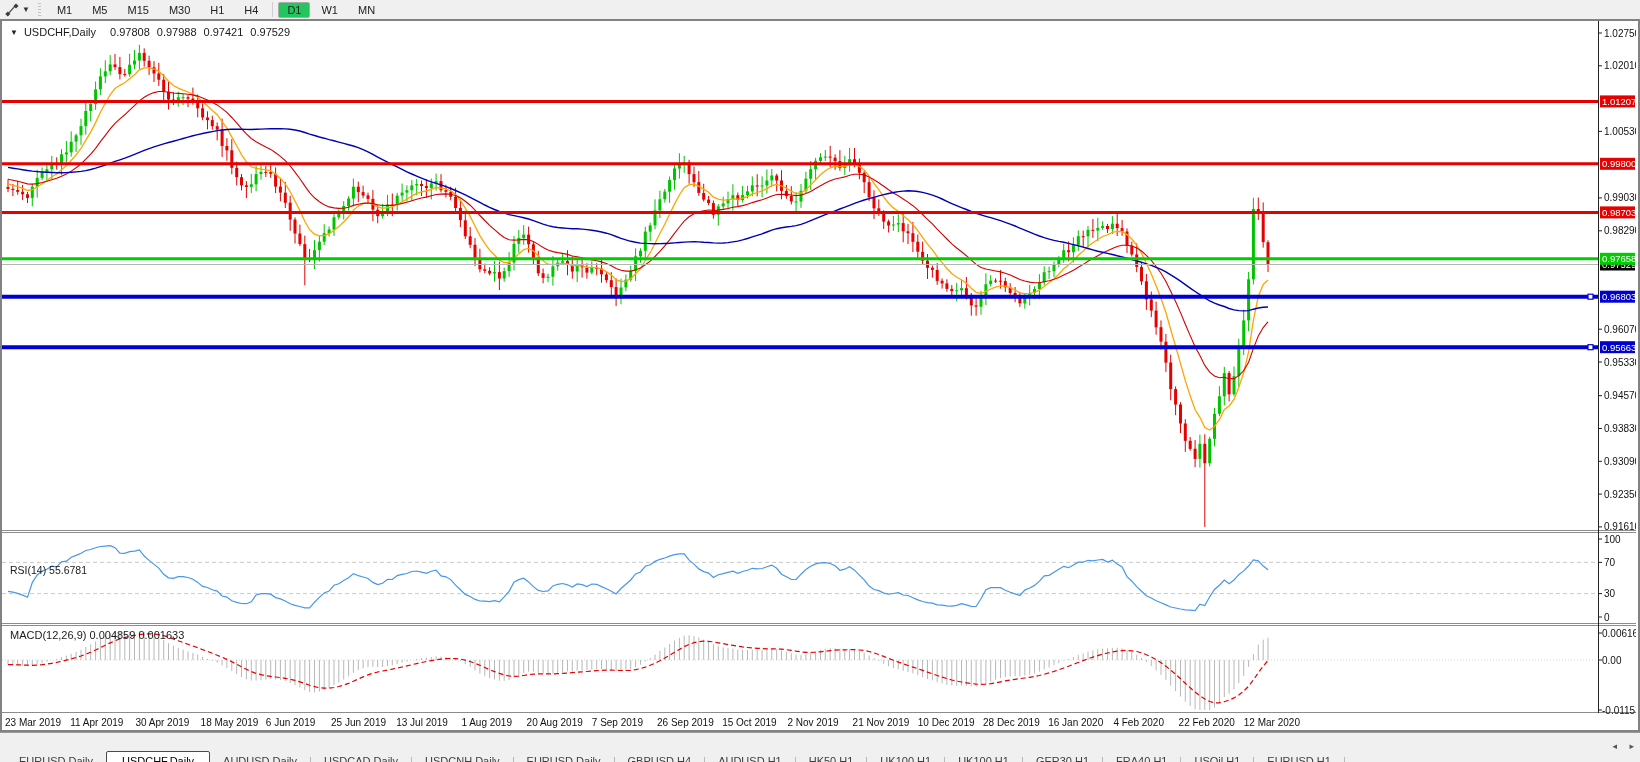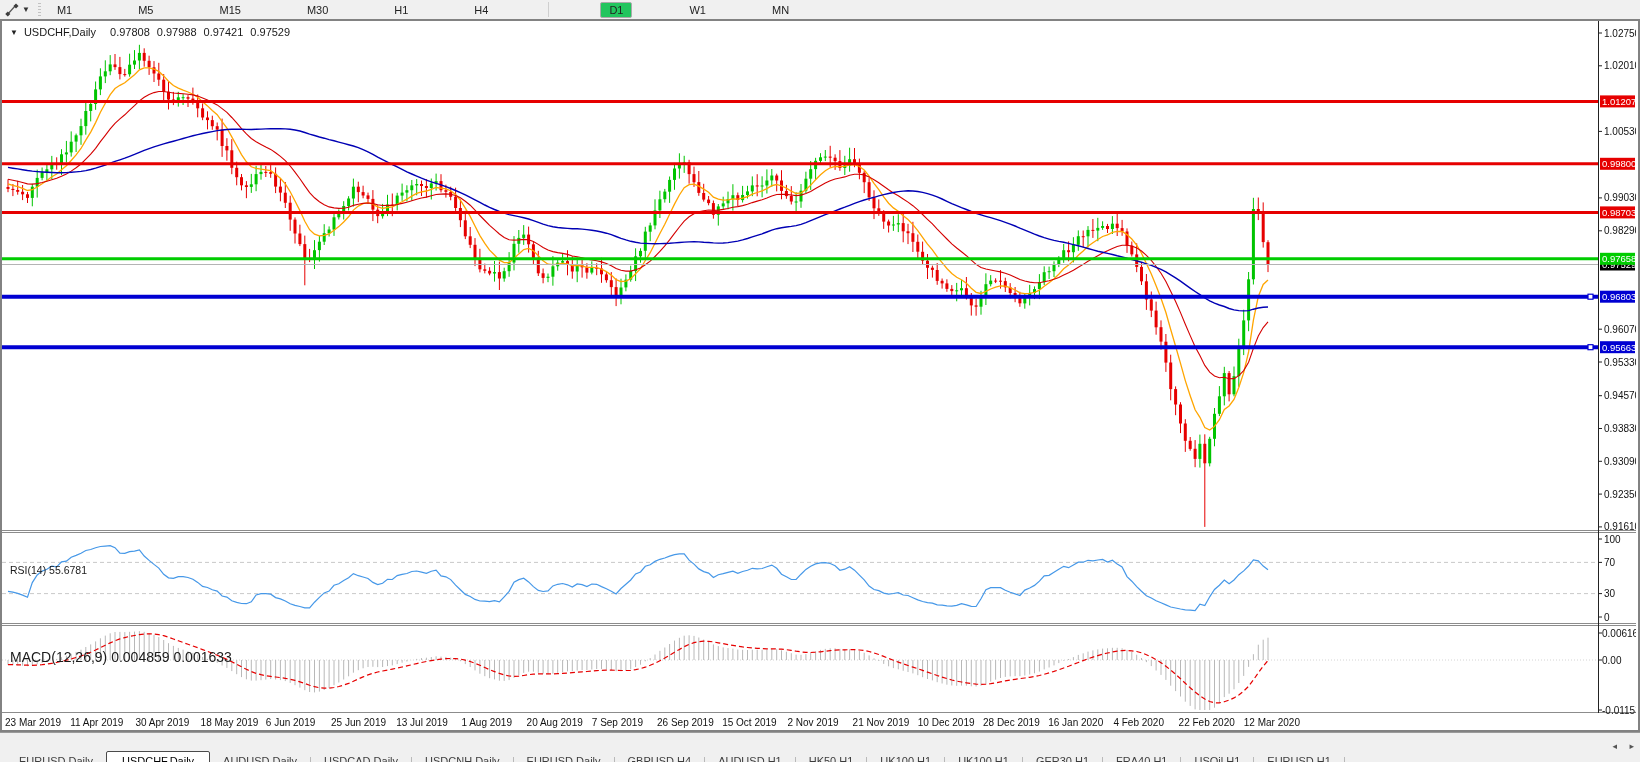--- a/index.html
+++ b/index.html
@@ -5,35 +5,35 @@
   html,body{margin:0;padding:0;background:#f0f0f0;}
   .app{position:relative;width:1640px;height:762px;overflow:hidden;
        font-family:"Liberation Sans",sans-serif;background:#f0f0f0;}
   
   .toolbar{position:absolute;left:0;top:0;width:1640px;height:19px;background:#f0f0f0;
            border-bottom:1px solid #e3e3e3;display:flex;align-items:center;}
   .tb-icon{width:20px;height:16px;margin-left:2px;display:flex;align-items:center;justify-content:center;cursor:pointer;}
   .tb-caret{font-size:8px;color:#333;margin:0 4px 0 0;cursor:pointer;}
   .grip{width:3px;height:14px;margin:0 6px 0 4px;
         background:repeating-linear-gradient(to bottom,#c2c2c2 0 1px,transparent 1px 3px);}
-  .tf-buttons{display:flex;align-items:center;height:19px;gap:46px;}
+  .tf-buttons{display:flex;align-items:center;height:19px;}
   .tf-btn{font-size:11px;color:#222;padding:1px 8px;margin:0 1px;cursor:pointer;border:1px solid transparent;border-radius:2px;}
   .tf-btn.active{background:#22c55e;border:1px solid #aaa;}
   .tf-sep{width:1px;height:15px;background:#cfcfcf;margin:0 4px;}
   
   .chart-window{position:absolute;left:0;top:19px;width:1636px;height:709px;background:#fff;
                 border:2px solid #828282;border-right-width:2px;}
   .chart-window svg{position:absolute;left:0;top:0;display:block;}
   .overlay{position:absolute;pointer-events:none;color:#1a1a1a;}
   .chart-title{left:8px;top:5px;font-size:11px;display:flex;align-items:center;}
   .chart-title .tri{font-size:8px;margin-right:6px;color:#222;pointer-events:auto;cursor:pointer;}
   .chart-title .sym{margin-right:14px;}
   .chart-title .v{margin-right:7px;}
   .rsi-label{left:8px;top:515px;font-size:10.5px;margin-top:28px;}
-  .macd-label{left:8px;top:628px;font-size:14px;}
+  .macd-label{left:8px;top:608px;font-size:11px;}
   
   .tabbar{position:absolute;left:0;top:732px;width:1640px;height:30px;background:#f0f0f0;
           border-top:1px solid #9a9a9a;display:flex;align-items:flex-start;}
   .tabs{display:flex;align-items:flex-start;height:48px;margin-left:6px;margin-top:18px;}
   .tab{font-size:11px;color:#3c3c3c;padding:4px 13px 0 13px;height:20px;cursor:pointer;white-space:nowrap;}
   .tab.active{background:#fff;border:1px solid #4a4a4a;border-top-color:#4a4a4a;color:#000;
               padding:3px 15px 0 15px;height:21px;margin-top:0px;border-radius:2px 2px 0 0;}
   .tab-sep{width:1px;height:14px;background:#b9b9b9;margin-top:6px;}
   .tab-nav{position:absolute;right:6px;top:8px;font-size:9px;color:#555;}
   .tab-nav span{margin-left:10px;cursor:pointer;}

